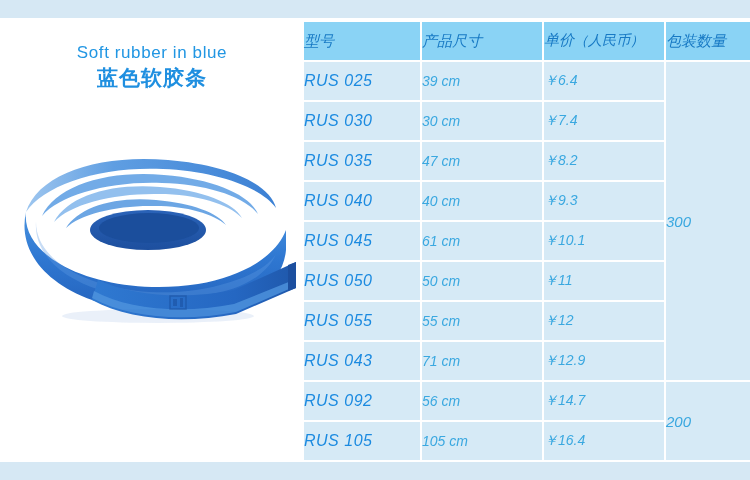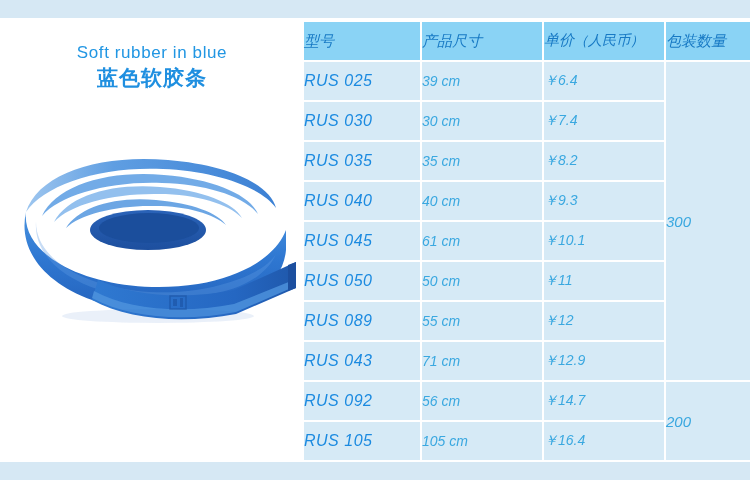--- a/index.html
+++ b/index.html
@@ -227,40 +227,40 @@
       <td class="c-price">￥6.4</td>
       <td class="c-pack" rowspan="8">300</td>
     </tr>
     <tr>
       <td class="c-model">RUS 030</td>
       <td class="c-size">30 cm</td>
       <td class="c-price">￥7.4</td>
     </tr>
     <tr>
       <td class="c-model">RUS 035</td>
-      <td class="c-size">35 cm</td>
+      <td class="c-size">47 cm</td>
       <td class="c-price">￥8.2</td>
     </tr>
     <tr>
       <td class="c-model">RUS 040</td>
       <td class="c-size">40 cm</td>
       <td class="c-price">￥9.3</td>
     </tr>
     <tr>
       <td class="c-model">RUS 045</td>
       <td class="c-size">61 cm</td>
       <td class="c-price">￥10.1</td>
     </tr>
     <tr>
       <td class="c-model">RUS 050</td>
       <td class="c-size">50 cm</td>
       <td class="c-price">￥11</td>
     </tr>
     <tr>
-      <td class="c-model">RUS 089</td>
+      <td class="c-model">RUS 055</td>
       <td class="c-size">55 cm</td>
       <td class="c-price">￥12</td>
     </tr>
     <tr>
       <td class="c-model">RUS 043</td>
       <td class="c-size">71 cm</td>
       <td class="c-price">￥12.9</td>
     </tr>
     <tr>
       <td class="c-model">RUS 092</td>

